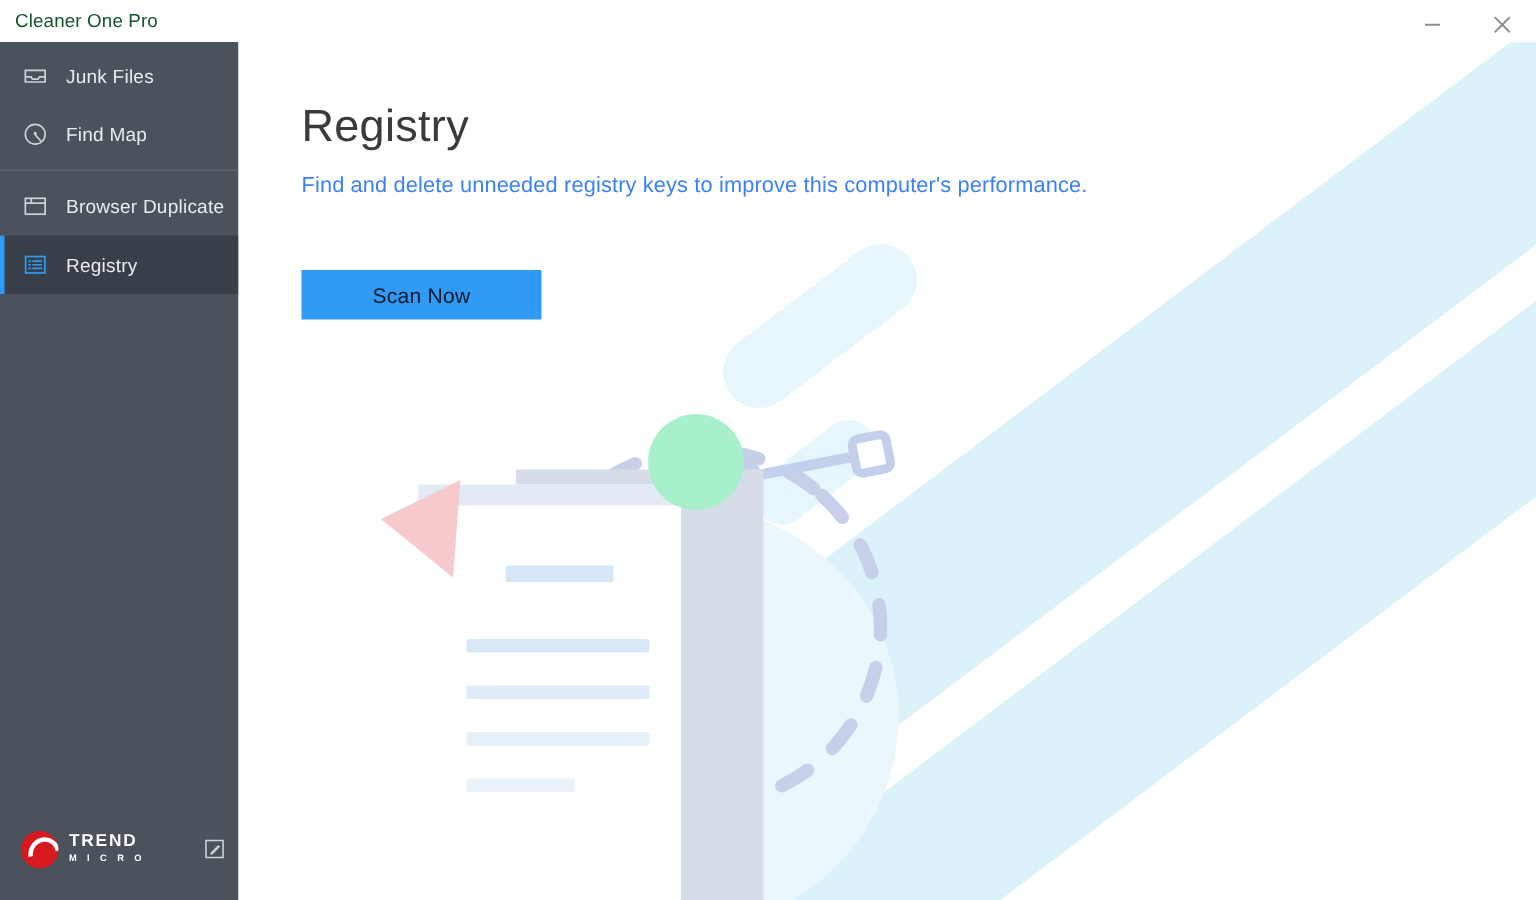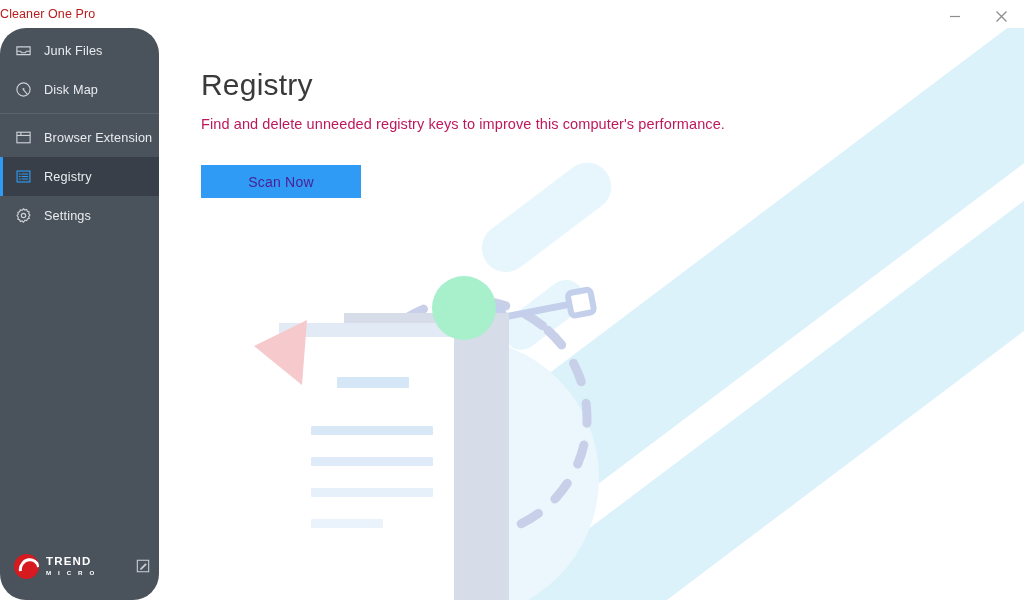--- a/index.html
+++ b/index.html
@@ -9,36 +9,36 @@
     background: #ffffff; overflow: hidden;
   }
   .app { position: relative; width: 1024px; height: 600px; background: #fff; }
 
   
   .titlebar {
     position: absolute; top: 0; left: 0; width: 1024px; height: 28px;
     background: #ffffff; display: flex; align-items: center;
   }
   .titlebar-title {
-    font-size: 12.5px; color: #b91c1c; letter-spacing: .1px;
+    margin-left: 10px; font-size: 12.5px; color: #14532d; letter-spacing: .1px;
   }
   .win-controls {
     position: absolute; right: 0; top: 0; height: 32px;
     display: flex; align-items: center;
   }
   .win-btn {
     width: 46px; height: 32px; display: flex; align-items: center;
     justify-content: center; color: #8d8d8d; cursor: pointer;
   }
   .win-btn svg { display: block; }
 
   
   .sidebar {
     position: absolute; left: 0; top: 28px; width: 159px; height: 572px;
-    background: #4a525c; display: flex; flex-direction: column; border-radius: 26px;
+    background: #4a525c; display: flex; flex-direction: column;
   }
   .nav { padding-top: 3px; flex: 0 0 auto; }
   .nav-item {
     position: relative; height: 39px; display: flex; align-items: center;
     padding-left: 14px; cursor: pointer; color: #e2e5e8;
   }
   .nav-item .ico {
     width: 19px; height: 19px; flex: 0 0 19px;
     display: flex; align-items: center; justify-content: center;
     color: #cdd2d7;
@@ -95,25 +95,25 @@
   }
   .bg-art {
     position: absolute; right: 0; bottom: 0; width: 865px; height: 572px;
     pointer-events: none;
   }
   .content { position: relative; padding: 40px 0 0 42px; z-index: 2; }
   .page-title {
     font-size: 30px; font-weight: normal; color: #3a3a3a; letter-spacing: .2px;
   }
   .page-sub {
-    margin-top: 14px; font-size: 14.5px; color: #be185d; letter-spacing: .1px;
+    margin-top: 14px; font-size: 14.5px; color: #3b82f6; letter-spacing: .1px;
   }
   .scan-btn {
-    margin-top: 33px; width: 160px; height: 33px; background: #2f9bf5;
-    color: #4c1d95; border: none; font-size: 14px;
+    margin-top: 48px; width: 160px; height: 33px; background: #2f9bf5;
+    color: #0f172a; border: none; font-size: 14px;
     font-family: "Liberation Sans", sans-serif; cursor: pointer;
     letter-spacing: .2px; display: block;
   }
 </style>
 </head>
 <body>
 
 <div class="app">
 
   <div class="titlebar">
@@ -150,58 +150,49 @@
 
 
       <div class="nav-item">
         <span class="ico">
           <svg width="17" height="17" viewBox="0 0 18 18" fill="none" stroke="currentColor" stroke-width="1.2">
             <circle cx="9" cy="9" r="7"></circle>
             <circle cx="9" cy="8.4" r="1.1" fill="currentColor" stroke="none"></circle>
             <path d="M9 9.3l4 4.6"></path>
           </svg>
         </span>
-        <span class="nav-label">Disk Map</span>
+        <span class="nav-label">Find Map</span>
       </div>
 
       <div class="nav-divider"></div>
 
 
 
       <div class="nav-item">
         <span class="ico">
           <svg width="17" height="17" viewBox="0 0 18 18" fill="none" stroke="currentColor" stroke-width="1.2">
             <rect x="2" y="3.4" width="14" height="11.2"></rect>
             <path d="M2 6.8h14"></path>
               <path d="M6.2 3.4v3.4"></path>
           </svg>
         </span>
-        <span class="nav-label">Browser Extension</span>
+        <span class="nav-label">Browser Duplicate</span>
       </div>
 
       <div class="nav-item selected">
         <span class="ico">
           <svg width="17" height="17" viewBox="0 0 18 18" fill="none" stroke="currentColor" stroke-width="1.2">
             <rect x="2.2" y="3.2" width="13.6" height="11.6"></rect>
             <path d="M4.6 6.4h.9M4.6 9h.9M4.6 11.6h.9" stroke-linecap="round"></path>
             <path d="M7.4 6.4h6M7.4 9h6M7.4 11.6h6" stroke-linecap="round"></path>
           </svg>
         </span>
         <span class="nav-label">Registry</span>
       </div>
 
-      <div class="nav-item">
-        <span class="ico">
-          <svg width="17" height="17" viewBox="0 0 18 18" fill="none" stroke="currentColor" stroke-width="1.2">
-            <circle cx="9" cy="9" r="2.3"></circle>
-            <path d="M9 1.9l1.5 1.3 1.9-.5.7 1.9 1.9.6-.5 1.9 1.3 1.5-1.3 1.5.5 1.9-1.9.6-.7 1.9-1.9-.5L9 16.1l-1.5-1.3-1.9.5-.7-1.9-1.9-.6.5-1.9L2.2 9l1.3-1.5-.5-1.9 1.9-.6.7-1.9 1.9.5z"></path>
-          </svg>
-        </span>
-        <span class="nav-label">Settings</span>
-      </div>
 
     </div>
 
     <div class="side-footer">
       <div class="brand">
         <div class="brand-ball"></div>
         <div class="brand-text">
           <div class="brand-line1">TREND</div>
           <div class="brand-line2">M I C R O</div>
         </div>

